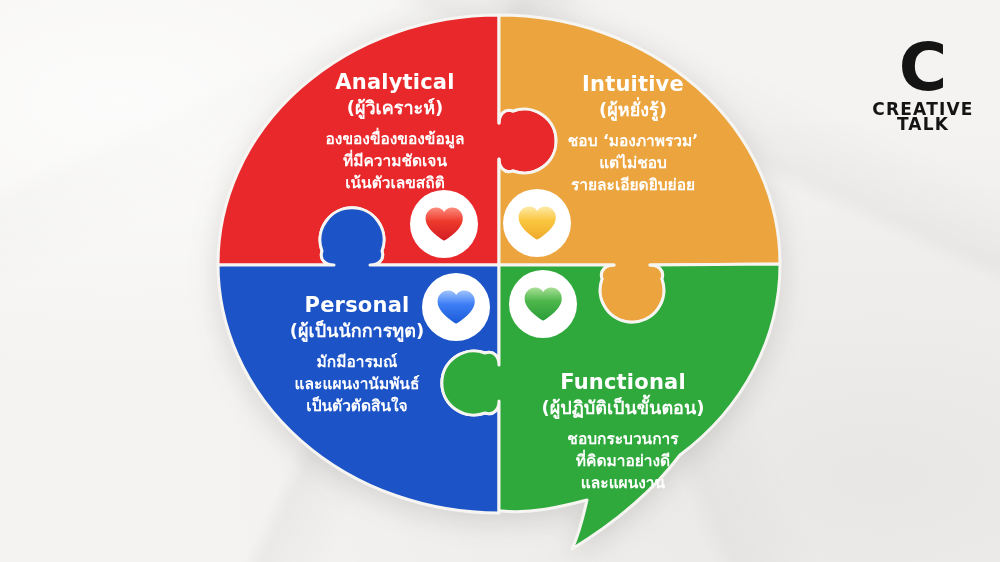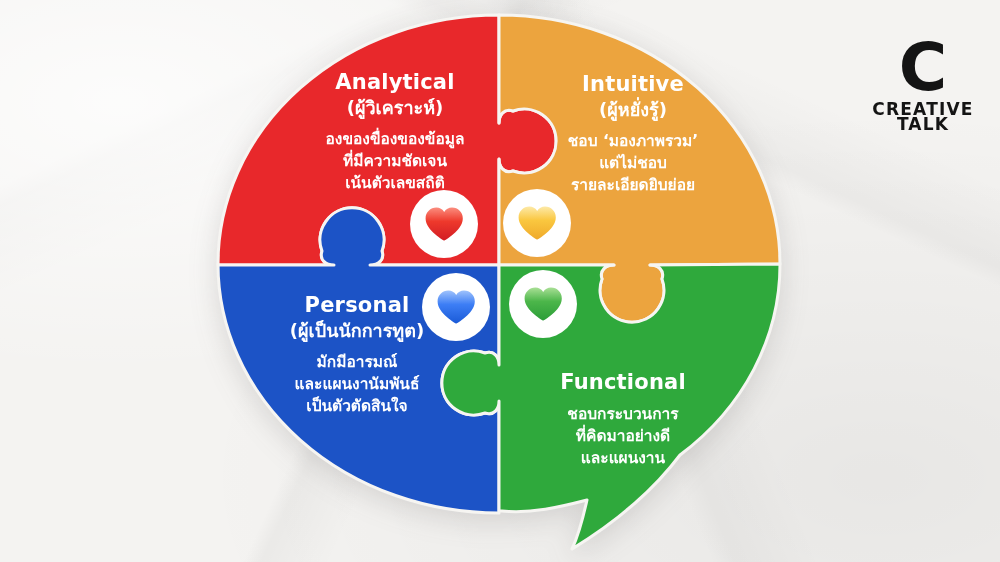--- a/index.html
+++ b/index.html
@@ -121,20 +121,21 @@
     <div class="q-sub">(ผู้เป็นนักการทูต)</div>
     <div class="q-body">
       <span>มักมีอารมณ์</span>
       <span>และแผนงานัมพันธ์</span>
       <span>เป็นตัวตัดสินใจ</span>
     </div>
   </div>
 
   <div class="qtext" style="left:503px;top:334px;width:240px;margin-top:36px;">
     <div class="q-title">Functional</div>
+    <div class="q-sub">(ผู้ปฏิบัติเป็นขั้นตอน)</div>
     <div class="q-body">
       <span>ชอบกระบวนการ</span>
       <span>ที่คิดมาอย่างดี</span>
       <span>และแผนงาน</span>
     </div>
   </div>
 
   <div class="logo">
     <div class="logo-c">C</div>
     <div class="logo-line">CREATIVE</div>

